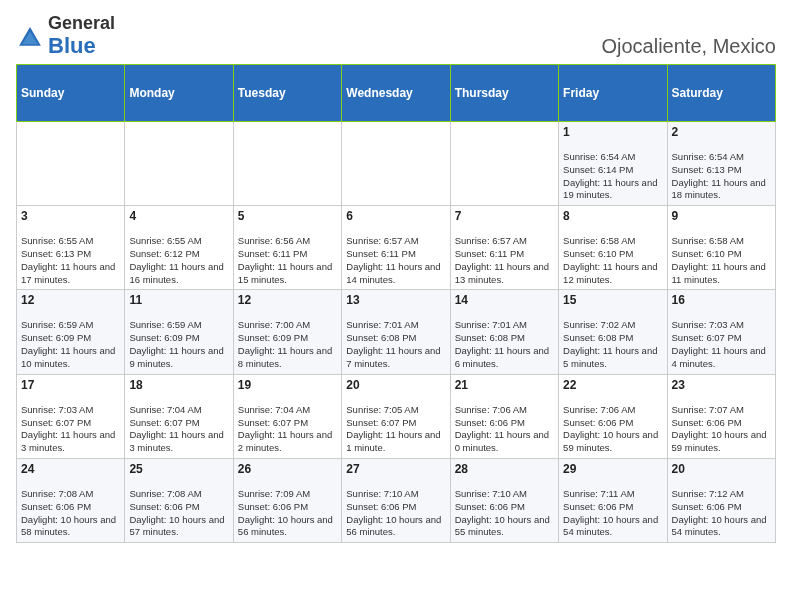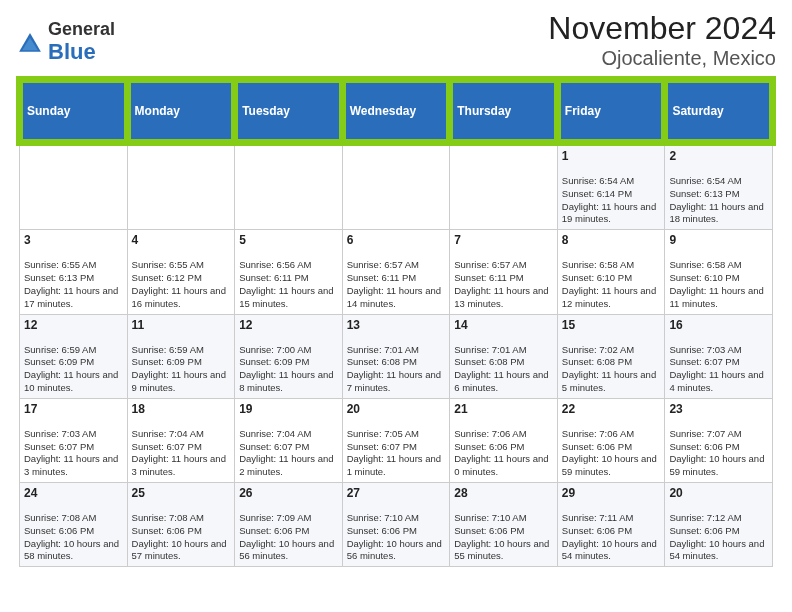--- a/index.html
+++ b/index.html
@@ -12,21 +12,21 @@
     }
     .page {
       width: 792px;
       min-height: 612px;
       background: #fff;
       padding: 10px 16px 10px 16px;
     }
     .header {
       display: flex;
       justify-content: space-between;
-      align-items: center;
+      align-items: flex-end;
       margin-bottom: 6px;
     }
     .logo {
       display: flex;
       align-items: center;
       margin-top: 4px;
     }
     .logo-text {
       display: flex;
       flex-direction: column;
@@ -65,21 +65,21 @@
       width: 100%;
       border-collapse: collapse;
       table-layout: fixed;
     }
     .calendar thead tr th {
       background: #2a6ebb;
       color: #fff;
       font-size: 12px;
       font-weight: bold;
       padding: 21px 4px;
-      border: 7px solid #84cc16;
+      border: 1px solid #84cc16;
       text-align: left;
     }
     .calendar tbody tr td {
       border: 1px solid #ccc;
       vertical-align: top;
       padding: 3px 4px;
       font-size: 10px;
       color: #222;
       height: 80px;
       background: #fff;
@@ -115,21 +115,20 @@
       <svg class="logo-icon" viewBox="0 0 36 36">
         <polygon points="18,4 32,28 4,28" fill="#2a6ebb"></polygon>
         <polygon points="18,10 28,26 8,26" fill="#5fa8e0" opacity="0.5"></polygon>
       </svg>
       <div class="logo-text">
         <span class="logo-general">General</span>
         <span class="logo-blue">Blue</span>
       </div>
     </div>
     <div class="title-block">
-      <div class="month-title">November 2024</div>
       <div class="location">Ojocaliente, Mexico</div>
     </div>
   </div>
 
   <table class="calendar">
     <thead>
       <tr>
       <th>Sunday</th>
           <th>Monday</th>
           <th>Tuesday</th>

